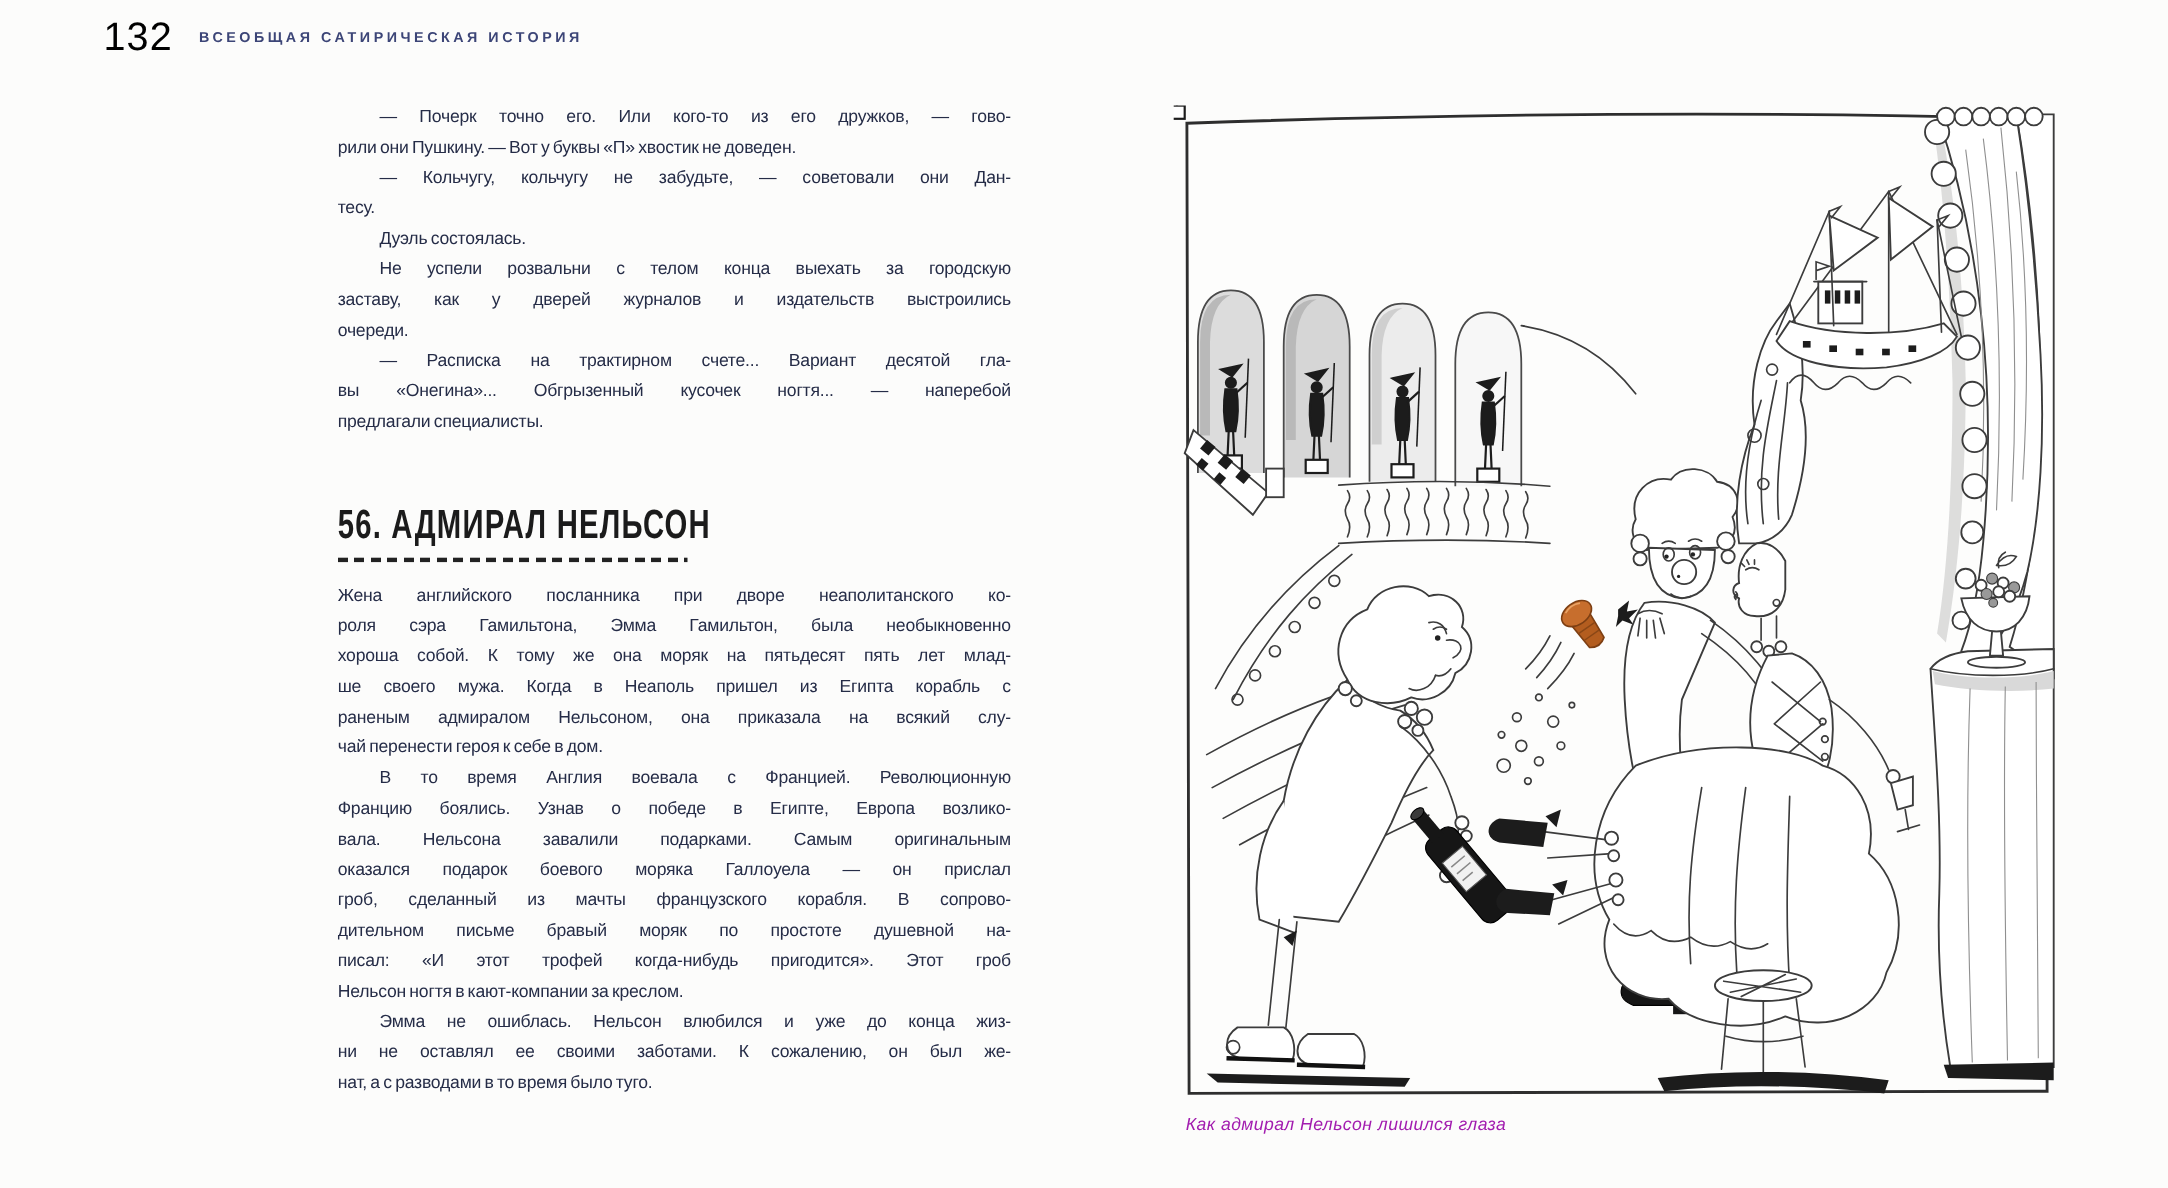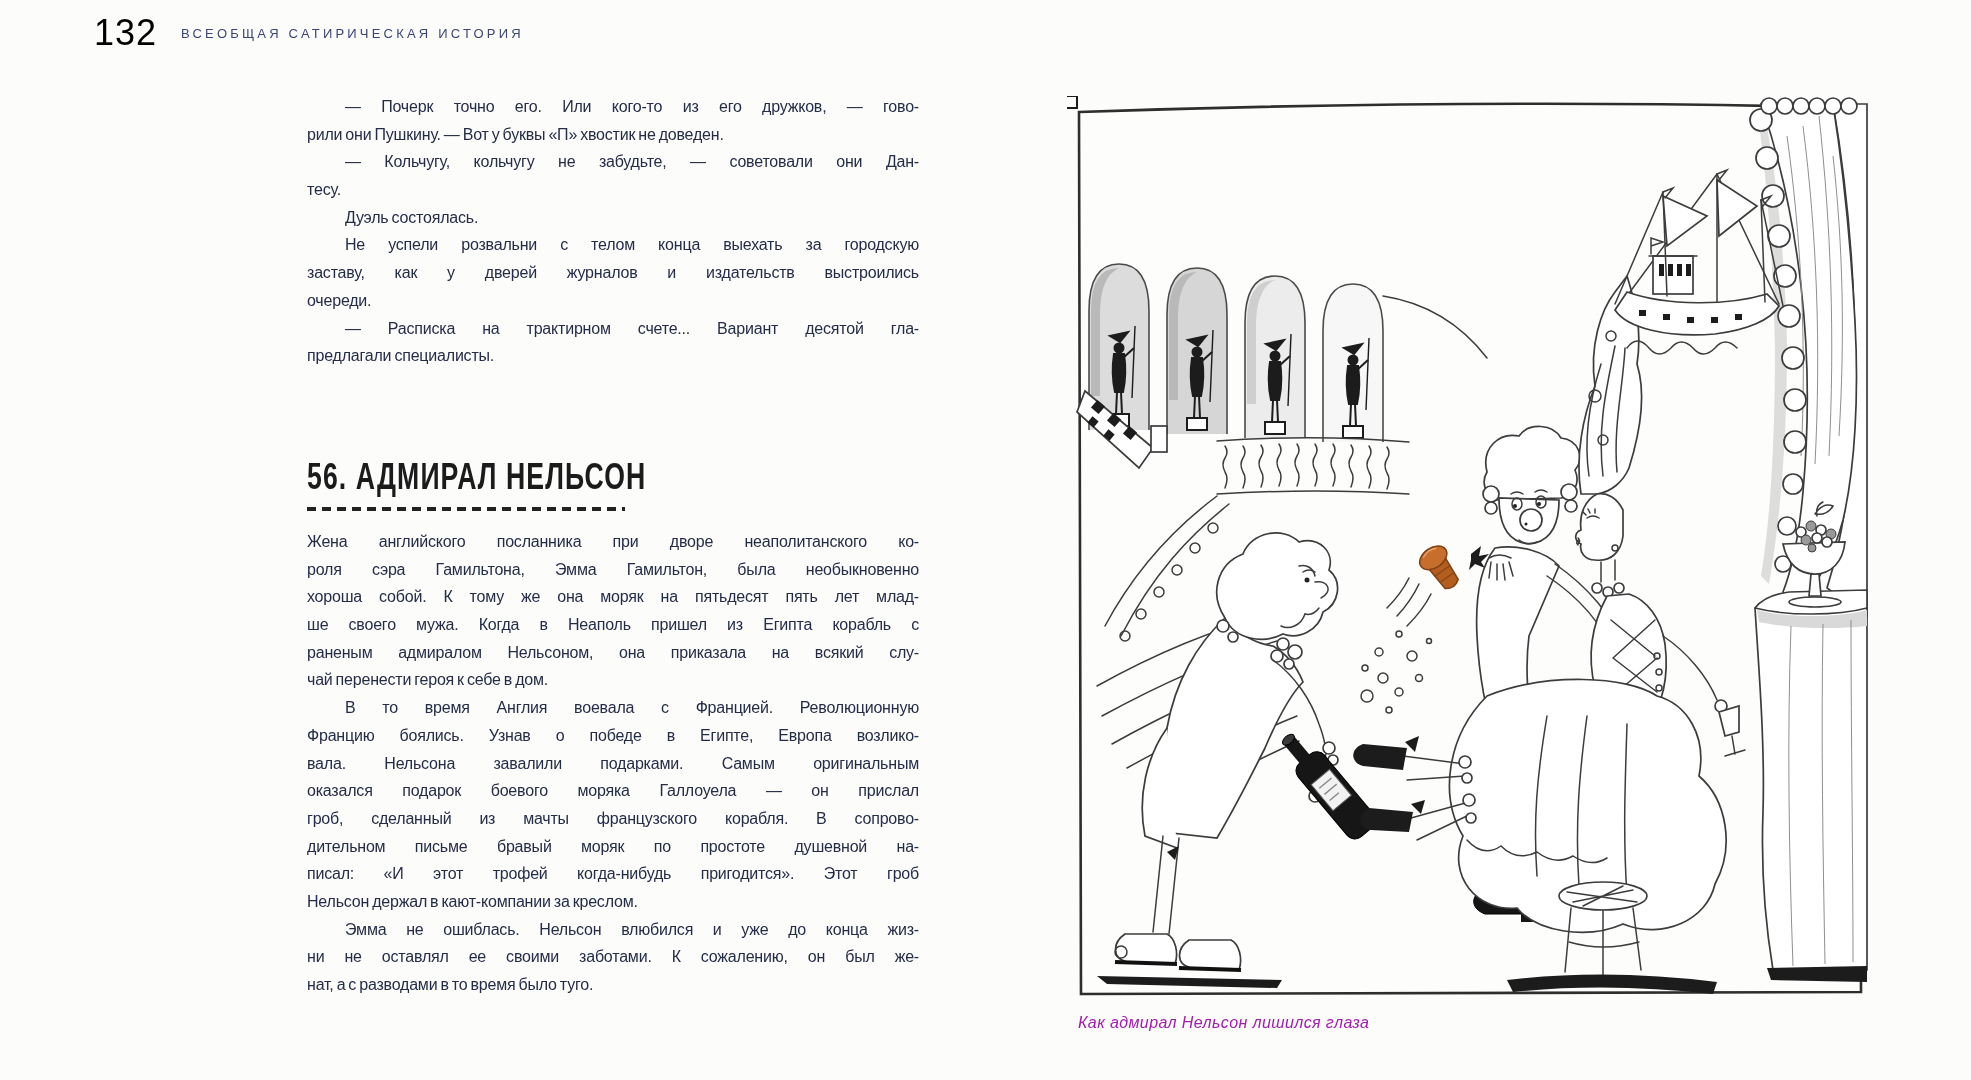--- a/index.html
+++ b/index.html
@@ -2,21 +2,21 @@
 <html><head>
 <meta charset="utf-8">
 <style>
   html,body{margin:0;padding:0}
   body{
     width:1971px;height:1080px;position:relative;overflow:hidden;
     background:#fcfcfb;font-family:"Liberation Sans",sans-serif;
   }
   #pgnum{position:absolute;left:94px;top:12px;font-size:36px;font-weight:normal;
          color:#000000;letter-spacing:1px}
-  #runhead{position:absolute;left:181px;top:26px;font-size:13px;font-weight:normal;
+  #runhead{position:absolute;left:181px;top:26px;font-size:13px;font-weight:bold;
          color:#3c4577;letter-spacing:3.2px}
   .col{position:absolute;left:307px;width:612px;color:#252c47}
   #text-top{top:93px}
   #text-mid{top:528px}
   .ln{height:27.7px;line-height:27.7px;font-size:16px;overflow:hidden;
       word-spacing:-1.2px;letter-spacing:-0.2px}
   .just{text-align:justify;text-align-last:justify}
   .para.ind .ln:first-child{text-indent:38px}
   #heading{position:absolute;left:307px;top:456px;font-size:37px;font-weight:bold;
       color:#1b1b1b;letter-spacing:1.5px;white-space:nowrap;
@@ -50,20 +50,21 @@
     <div class="para ind">
       <div class="ln">Дуэль состоялась.</div>
     </div>
     <div class="para ind">
       <div class="ln just">Не успели розвальни с телом конца выехать за городскую</div>
       <div class="ln just">заставу, как у дверей журналов и издательств выстроились</div>
       <div class="ln">очереди.</div>
     </div>
     <div class="para ind">
       <div class="ln just">— Расписка на трактирном счете... Вариант десятой гла-</div>
+      <div class="ln just">вы «Онегина»... Обгрызенный кусочек ногтя... — наперебой</div>
       <div class="ln">предлагали специалисты.</div>
     </div>
   </div>
 
 <div id="heading">56. АДМИРАЛ НЕЛЬСОН</div>
 <div id="headrule"></div>
 
 <div id="text-mid" class="col">
     <div class="para">
       <div class="ln just">Жена английского посланника при дворе неаполитанского ко-</div>
@@ -74,21 +75,21 @@
       <div class="ln">чай перенести героя к себе в дом.</div>
     </div>
     <div class="para ind">
       <div class="ln just">В то время Англия воевала с Францией. Революционную</div>
       <div class="ln just">Францию боялись. Узнав о победе в Египте, Европа возлико-</div>
       <div class="ln just">вала. Нельсона завалили подарками. Самым оригинальным</div>
       <div class="ln just">оказался подарок боевого моряка Галлоуела — он прислал</div>
       <div class="ln just">гроб, сделанный из мачты французского корабля. В сопрово-</div>
       <div class="ln just">дительном письме бравый моряк по простоте душевной на-</div>
       <div class="ln just">писал: «И этот трофей когда-нибудь пригодится». Этот гроб</div>
-      <div class="ln">Нельсон держал в кают-компании за креслом.</div>
+      <div class="ln">Нельсон ногтя в кают-компании за креслом.</div>
     </div>
     <div class="para ind">
       <div class="ln just">Эмма не ошиблась. Нельсон влюбился и уже до конца жиз-</div>
       <div class="ln just">ни не оставлял ее своими заботами. К сожалению, он был же-</div>
       <div class="ln">нат, а с разводами в то время было туго.</div>
     </div>
   </div>
 
 <svg id="cartoon" width="802" height="908" viewBox="0 0 802 908">
 

